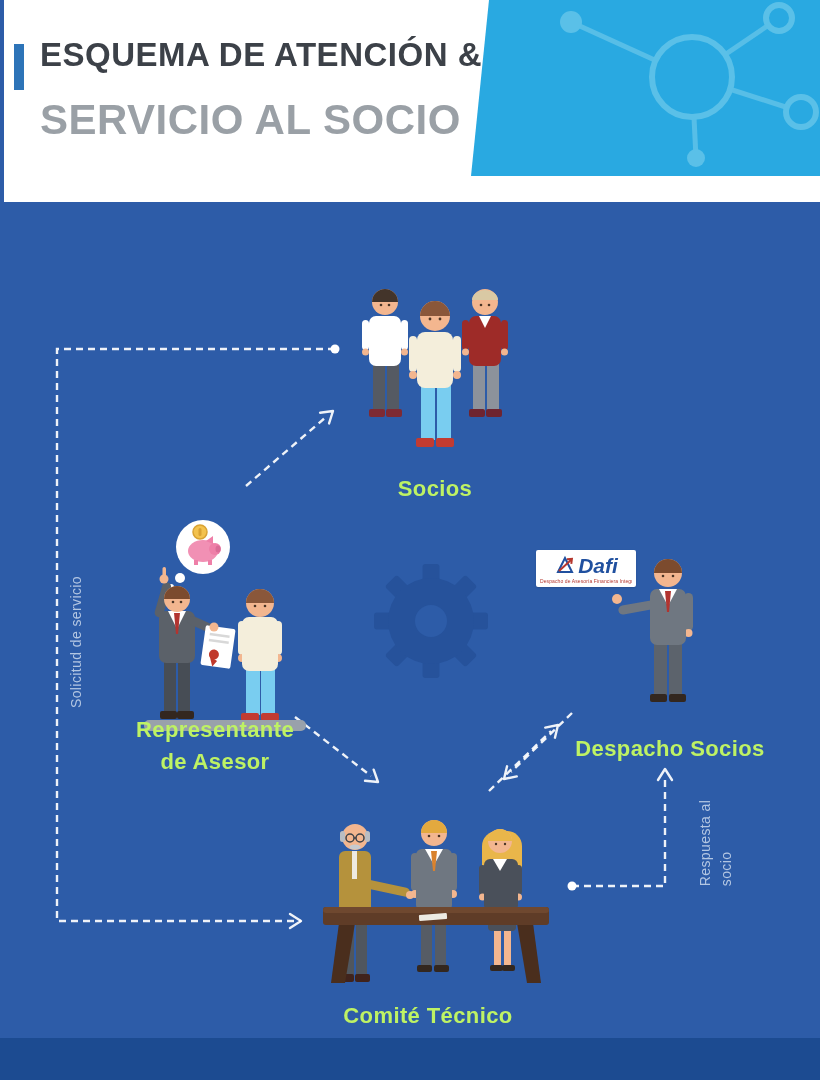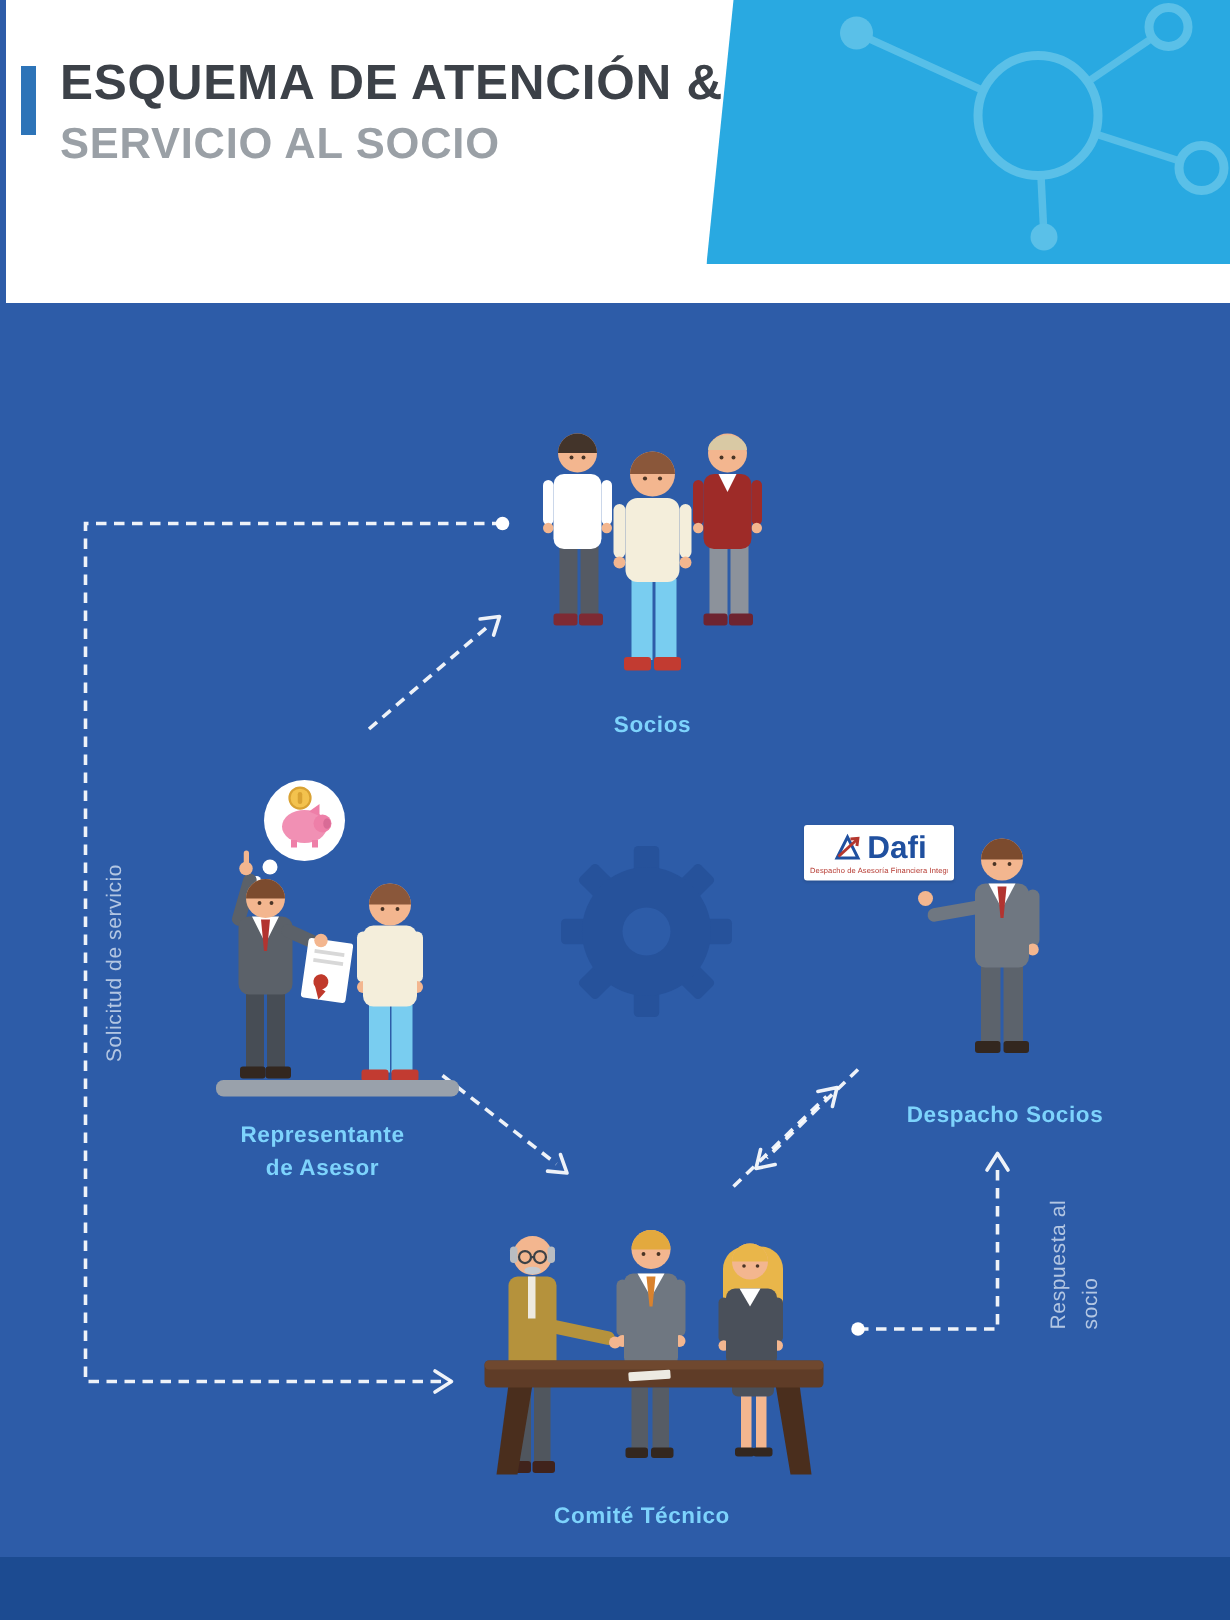--- a/index.html
+++ b/index.html
@@ -4,38 +4,38 @@
 <style>
   html,body{margin:0;padding:0;}
   body{width:820px;height:1080px;font-family:"Liberation Sans",sans-serif;background:#fff;}
   .page{position:relative;width:820px;height:1080px;background:#2d5ca8;overflow:hidden;}
 
   
   .header{position:absolute;top:0;left:4px;width:820px;height:202px;background:#ffffff;z-index:3;text-decoration:underline;}
   .accent-bar{position:absolute;left:10px;top:44px;width:10px;height:46px;background:#2d74b8;}
   .titles{position:absolute;left:36px;top:34px;}
   .title-1{font-size:33px;font-weight:bold;color:#3c4148;letter-spacing:.5px;line-height:1.3;}
-  .title-2{font-size:29px;font-weight:bold;color:#9aa0a6;letter-spacing:.5px;line-height:1.1;margin-top:4px;}
+  .title-2{font-size:42px;font-weight:bold;color:#9aa0a6;letter-spacing:.5px;line-height:1.1;margin-top:20px;}
   .header-panel{position:absolute;top:0;right:0;width:355px;height:176px;background:#29a9e1;
     clip-path:polygon(20px 0,100% 0,100% 100%,2px 100%);}
   .header-panel svg{position:absolute;left:0;top:0;}
 
   
   .canvas{position:absolute;inset:0;z-index:1;}
   .overlay{position:absolute;left:0;top:0;}
   .node{position:absolute;}
-  .node-label{position:absolute;transform:translateX(-50%);color:#7dd3fc;font-weight:bold;font-size:15px;
+  .node-label{position:absolute;transform:translateX(-50%);color:#bef264;font-weight:bold;font-size:22px;
     letter-spacing:.4px;text-align:center;white-space:nowrap;line-height:1.45;}
   .flow-label{position:absolute;color:rgba(202,216,236,.85);font-size:14px;letter-spacing:.4px;
     white-space:nowrap;transform:translate(-50%,-50%) rotate(-90deg);line-height:1.5;text-align:left;}
 
   
   .dafi{position:absolute;left:536px;top:550px;width:92px;background:#fff;border-radius:2px;
     padding:4px 4px 3px;text-align:center;box-shadow:0 1px 2px rgba(0,0,0,.15);}
-  .dafi-row{display:flex;align-items:center;justify-content:center;gap:2px;}
+  .dafi-row{display:flex;align-items:center;justify-content:center;gap:2px;font-style:italic;}
   .dafi-name{color:#20509f;font-size:21px;font-weight:bold;line-height:1;}
   .dafi-tagline{color:#b5372e;font-size:5px;margin-top:2px;letter-spacing:.1px;white-space:nowrap;overflow:hidden;}
 
   .footer{position:absolute;left:0;bottom:0;width:820px;height:42px;background:#1c4b91;z-index:2;}
 </style>
 </head>
 <body>
 
 <div class="page">
 
@@ -200,21 +200,21 @@
         <rect x="123" y="198" width="18" height="8" rx="2" fill="#c23b31"></rect>
         <rect x="143" y="198" width="18" height="8" rx="2" fill="#c23b31"></rect>
         <rect x="124" y="102" width="36" height="54" rx="7" fill="#f4eedb"></rect>
         <circle cx="142" cy="88" r="14" fill="#f3b68f"></circle>
         <path d="M128 88 a14 14 0 0 1 28 0 z" fill="#8a573a"></path>
         <circle cx="137" cy="91" r="1.3" fill="#4a3526"></circle>
           <circle cx="147" cy="91" r="1.3" fill="#4a3526"></circle>
       </g>
       <rect x="26" y="205" width="162" height="11" rx="5" fill="#99a1ab"></rect>
     </svg>
-    <div class="node-label" style="left:215px;top:746px">
+    <div class="node-label" style="left:215px;top:714px">
       <div>Representante</div>
       <div>de Asesor</div>
     </div>
 
     <div class="dafi">
       <div class="dafi-row">
         <svg width="22" height="22" viewBox="0 0 22 22">
           <path d="M4 18 L11 4 L18 18 Z" fill="none" stroke="#20509f" stroke-width="2"></path>
           <line x1="5" y1="17" x2="17" y2="6" stroke="#b5372e" stroke-width="2"></line>
           <path d="M13 5 L18 5 L17 10" fill="none" stroke="#b5372e" stroke-width="2" transform="rotate(-4 17 6)"></path>

